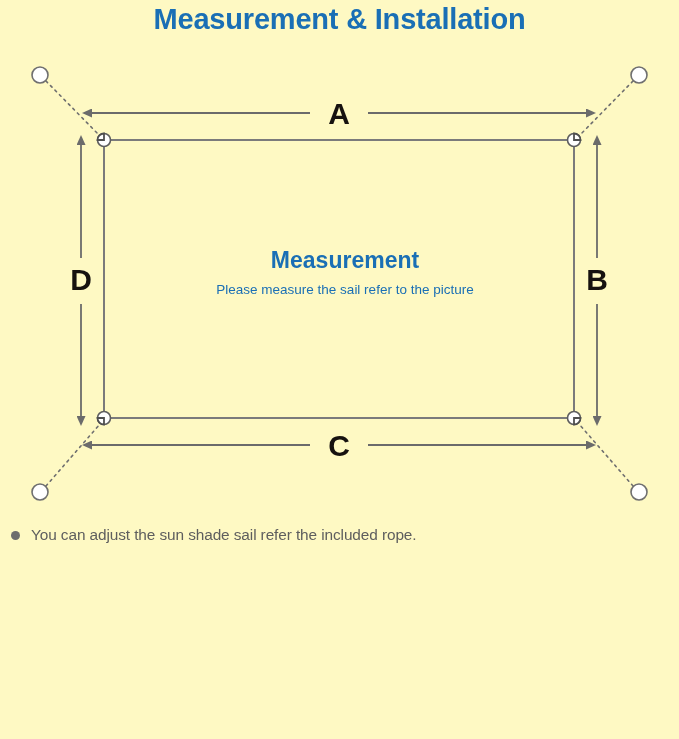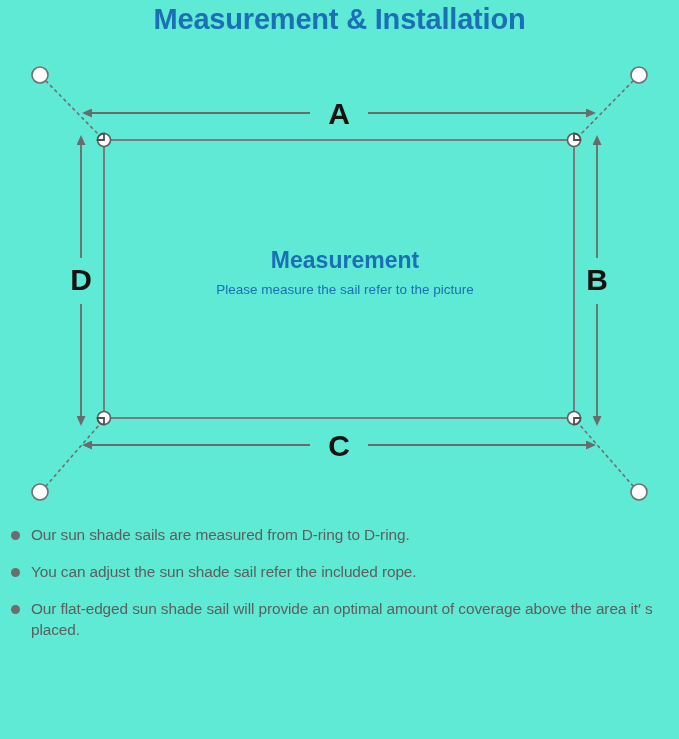--- a/index.html
+++ b/index.html
@@ -12,21 +12,21 @@
     height: 739px;
     font-family: "Liberation Sans", sans-serif;
     position: relative;
     overflow: hidden;
   }
 
   #page {
     position: relative;
     width: 679px;
     height: 739px;
-    background: #5eead4;
+    background: #fef9c3;
   }
 
   
   .title {
     position: absolute;
     left: 0;
     top: 2px;
     width: 679px;
     text-align: center;
     font-size: 29px;
@@ -174,32 +174,24 @@
       <text class="dim-letter" x="597" y="244" text-anchor="middle">B</text>
 
       <text class="center-title" x="345" y="222" text-anchor="middle">Measurement</text>
       <text class="center-sub" x="345" y="248" text-anchor="middle">Please measure the sail refer to the picture</text>
 
     </svg>
   </div>
 
   <div class="notes">
 
-    <div class="note-row">
-      <span class="note-bullet"></span>
-      <span class="note-text">Our sun shade sails are measured from D-ring to D-ring.</span>
-    </div>
 
 
 
     <div class="note-row">
       <span class="note-bullet"></span>
       <span class="note-text">You can adjust the sun shade sail refer the included rope.</span>
     </div>
 
-    <div class="note-row">
-      <span class="note-bullet"></span>
-      <span class="note-text">Our flat-edged sun shade sail will provide an optimal amount of coverage above the area it′ s placed.</span>
-    </div>
 
   </div>
 
 </div>
 
 </body></html>

